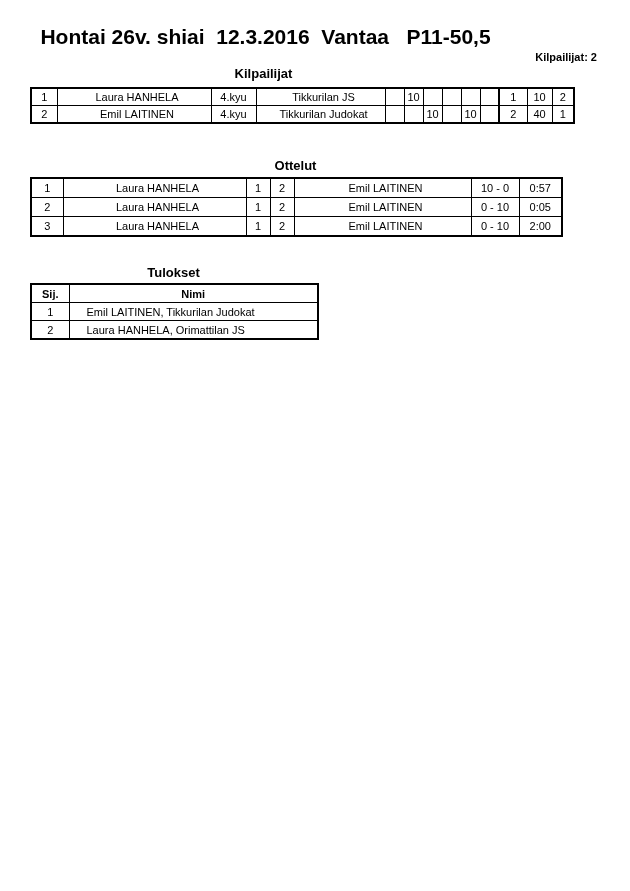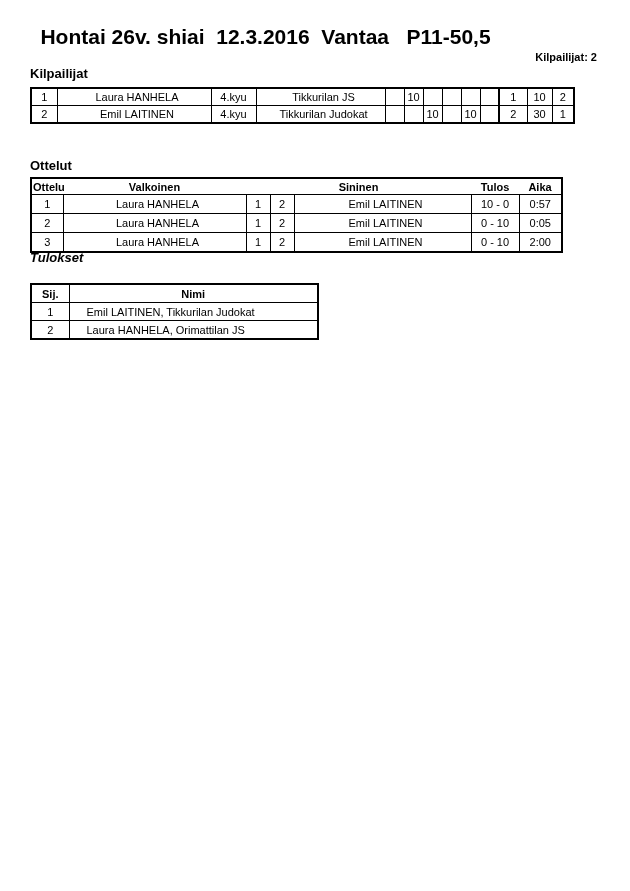--- a/index.html
+++ b/index.html
@@ -10,25 +10,25 @@
   }
   .doc-title {
     position:absolute; top:25px; left:0; width:531px;
     text-align:center; font-size:21px; font-weight:bold; white-space:pre;
   }
   .count-label {
     position:absolute; top:51px; right:33px;
     font-size:11px; font-weight:bold;
   }
   .sec-heading {
-    position:absolute; font-size:13px; font-weight:bold;
+    position:absolute; text-align:center; font-size:13px; font-weight:bold;
   }
   #h-kilpailijat { top:66px;  left:30px; width:467px; }
   #h-ottelut     { top:158px; left:30px; width:531px; }
-  #h-tulokset    { top:250px; left:30px; width:287px;font-style:italic; }
+  #h-tulokset    { top:265px; left:30px; width:287px; }
 
   table {
     position:absolute; border-collapse:collapse; table-layout:fixed;
     border:2px solid #000; background:#fff;
   }
   #t-kilpailijat { left:30px; top:87px;  width:543px; }
   #t-ottelut     { left:30px; top:177px; width:531px; }
   #t-tulokset    { left:30px; top:283px; width:287px; }
 
   th, td {
@@ -94,46 +94,39 @@
     <td class="cell-left">Emil LAITINEN</td>
     <td>4.kyu</td>
     <td class="cell-left">Tikkurilan Judokat</td>
     <td></td>
     <td></td>
     <td>10</td>
     <td></td>
     <td>10</td>
     <td></td>
     <td class="thickL">2</td>
-    <td>30</td>
+    <td>40</td>
     <td>1</td>
   </tr>
 </tbody>
   </table>
 
 <div class="sec-heading" id="h-ottelut">Ottelut</div>
 
 <table id="t-ottelut">
   <colgroup>
     <col style="width:32px">
       <col style="width:183px">
       <col style="width:24px">
       <col style="width:24px">
     <col style="width:177px">
       <col style="width:48px">
       <col style="width:43px">
   </colgroup>
   <tbody>
-      <tr>
-    <th class="hdr-left">Ottelu</th>
-    <th>Valkoinen</th>
-    <th colspan="3">Sininen</th>
-    <th>Tulos</th>
-    <th>Aika</th>
-  </tr>
   <tr>
     <td>1</td>
     <td class="cell-left">Laura HANHELA</td>
     <td>1</td>
     <td>2</td>
     <td class="cell-left">Emil LAITINEN</td>
     <td>10 - 0</td>
     <td>0:57</td>
   </tr>
   <tr>

